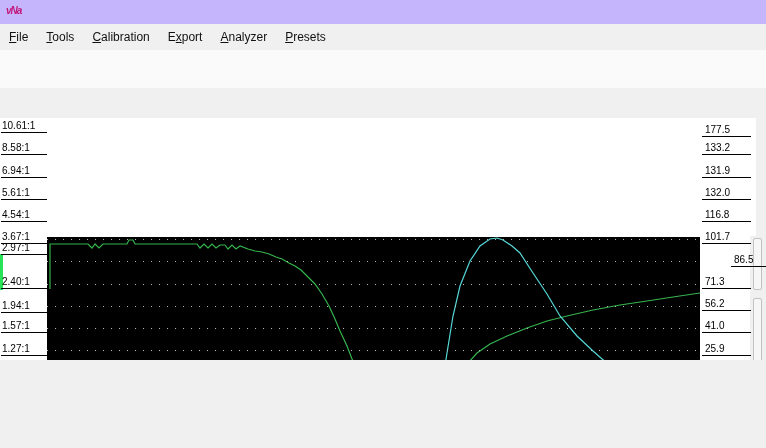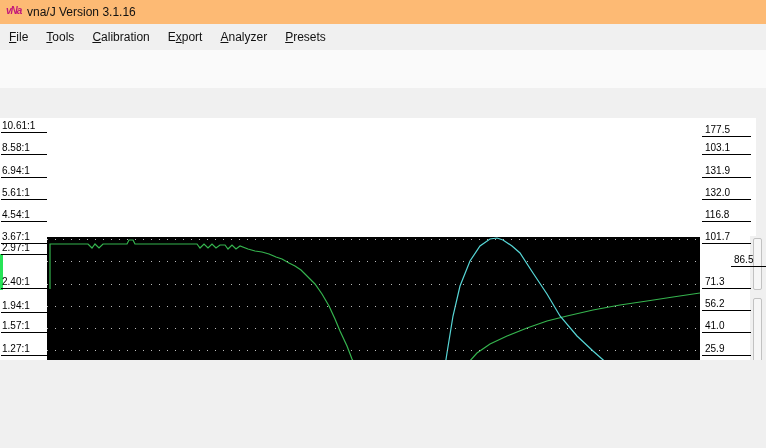--- a/index.html
+++ b/index.html
@@ -1,18 +1,18 @@
 <!DOCTYPE html>
 <html><head>
 <meta charset="utf-8">
 <style>
   html,body{margin:0;padding:0;background:#d8d8d8;font-family:"Liberation Sans",sans-serif;}
   #win{position:relative;width:766px;height:448px;background:#f0f0f0;overflow:hidden;}
   
-  #titlebar{position:absolute;left:0;top:0;width:766px;height:24px;background:#fdba74;}
+  #titlebar{position:absolute;left:0;top:0;width:766px;height:24px;background:#c4b5fd;}
   #applogo{position:absolute;left:6px;top:5px;font-size:10px;font-weight:bold;font-style:italic;color:#c2187a;letter-spacing:-1px;}
   #apptitle{position:absolute;left:27px;top:5px;font-size:12px;color:#111;}
   #menubar{position:absolute;left:0;top:24px;width:766px;height:26px;background:#f0f0f0;}
   .menu-item{display:inline-block;padding:6px 9px 5px 9px;font-size:12px;color:#111;cursor:default;}
   .mn-key{text-decoration:underline;}
   #toolbar{position:absolute;left:0;top:50px;width:766px;height:38px;background:#fafafa;border-bottom:1px solid #ececec;}
   .tbi{position:absolute;top:56px;width:22px;height:22px;}
   .tbi svg{width:22px;height:22px;}
   #cal-label{position:absolute;left:159px;top:62px;font-size:9px;color:#222;letter-spacing:0.5px;}
   
@@ -41,21 +41,20 @@
   #tablearea{position:absolute;left:0;top:360px;width:766px;height:88px;background:#f0f0f0;}
   .cal-txt{font-size:9px;color:#222;}
 </style>
 </head>
 <body>
 
 <div id="win">
 
   <div id="titlebar">
     <span id="applogo">vNa</span>
-    <span id="apptitle">vna/J Version 3.1.16</span>
   </div>
 
   <div id="menubar"><span class="menu-item"><span></span><span class="mn-key">F</span><span>ile</span></span><span class="menu-item"><span></span><span class="mn-key">T</span><span>ools</span></span><span class="menu-item"><span></span><span class="mn-key">C</span><span>alibration</span></span><span class="menu-item"><span>E</span><span class="mn-key">x</span><span>port</span></span><span class="menu-item"><span></span><span class="mn-key">A</span><span>nalyzer</span></span><span class="menu-item"><span></span><span class="mn-key">P</span><span>resets</span></span></div>
 
   <div id="toolbar">
     <span class="tbi" style="left:8px"><svg viewBox="0 0 20 20">
           <path d="M2 7h3M15 7h3" stroke="#555" fill="none"></path>
           <path d="M4 5L2 7l2 2M16 5l2 2-2 2" stroke="#555" fill="none"></path>
           <text x="8" y="9" font-size="7" fill="#333">2</text>
           <rect x="1" y="11" width="18" height="6" fill="#ffe97f" stroke="#8a6d00"></rect>
@@ -196,21 +195,21 @@
       <div class="yaxis-label yaxis-left" style="top: 46.5px;">6.94:1</div>
       <div class="yaxis-label yaxis-left" style="top: 68.75px;">5.61:1</div>
       <div class="yaxis-label yaxis-left" style="top: 91px;">4.54:1</div>
       <div class="yaxis-label yaxis-left" style="top: 113.25px;">3.67:1</div>
       <div class="yaxis-label yaxis-left" style="top: 124px;">2.97:1</div>
       <div class="yaxis-label yaxis-left" style="top: 157.75px;">2.40:1</div>
       <div class="yaxis-label yaxis-left" style="top: 182px;">1.94:1</div>
       <div class="yaxis-label yaxis-left" style="top: 202.25px;">1.57:1</div>
       <div class="yaxis-label yaxis-left" style="top: 224.5px;">1.27:1</div>
       <div class="yaxis-label yaxis-right" style="top: 6px;">177.5</div>
-      <div class="yaxis-label yaxis-right" style="top: 24.25px;">103.1</div>
+      <div class="yaxis-label yaxis-right" style="top: 24.25px;">133.2</div>
       <div class="yaxis-label yaxis-right" style="top: 46.5px;">131.9</div>
       <div class="yaxis-label yaxis-right" style="top: 68.75px;">132.0</div>
       <div class="yaxis-label yaxis-right" style="top: 91px;">116.8</div>
       <div class="yaxis-label yaxis-right" style="top: 113.25px;">101.7</div>
       <div class="yaxis-label yaxis-right" style="top: 135.5px; margin-left: 29px;">86.5</div>
       <div class="yaxis-label yaxis-right" style="top: 157.75px;">71.3</div>
       <div class="yaxis-label yaxis-right" style="top: 180px;">56.2</div>
       <div class="yaxis-label yaxis-right" style="top: 202.25px;">41.0</div>
       <div class="yaxis-label yaxis-right" style="top: 224.5px;">25.9</div>
     </div>

